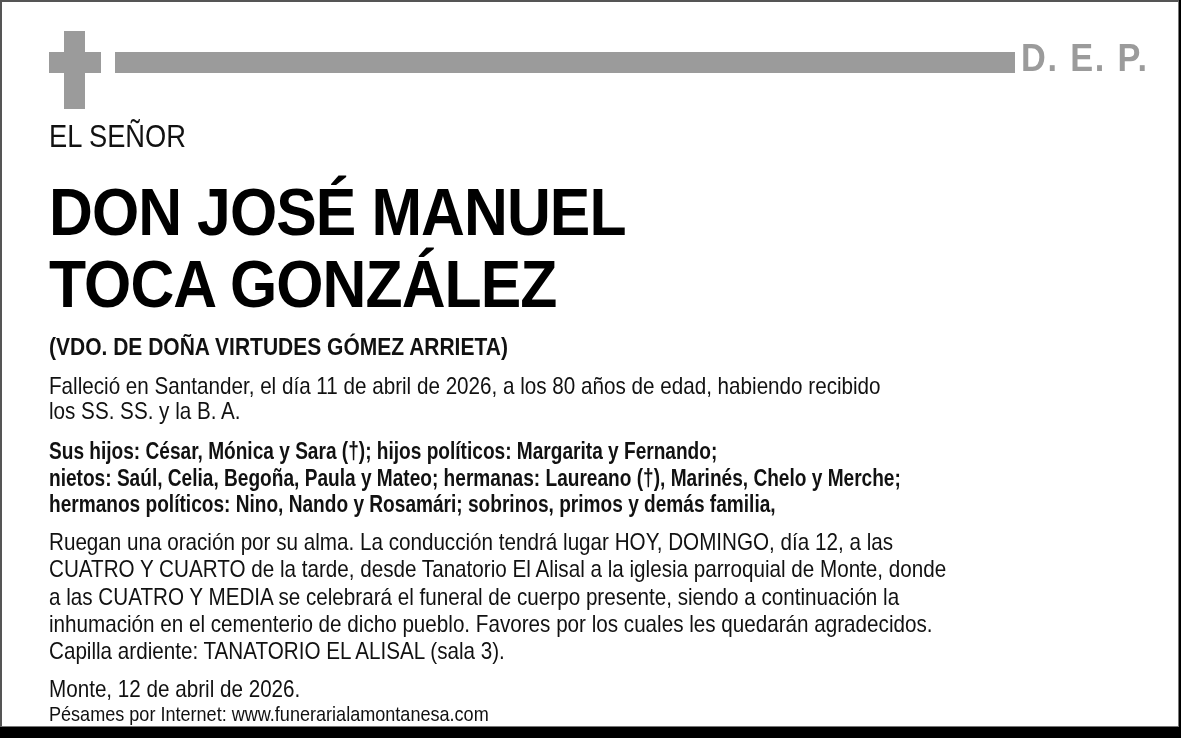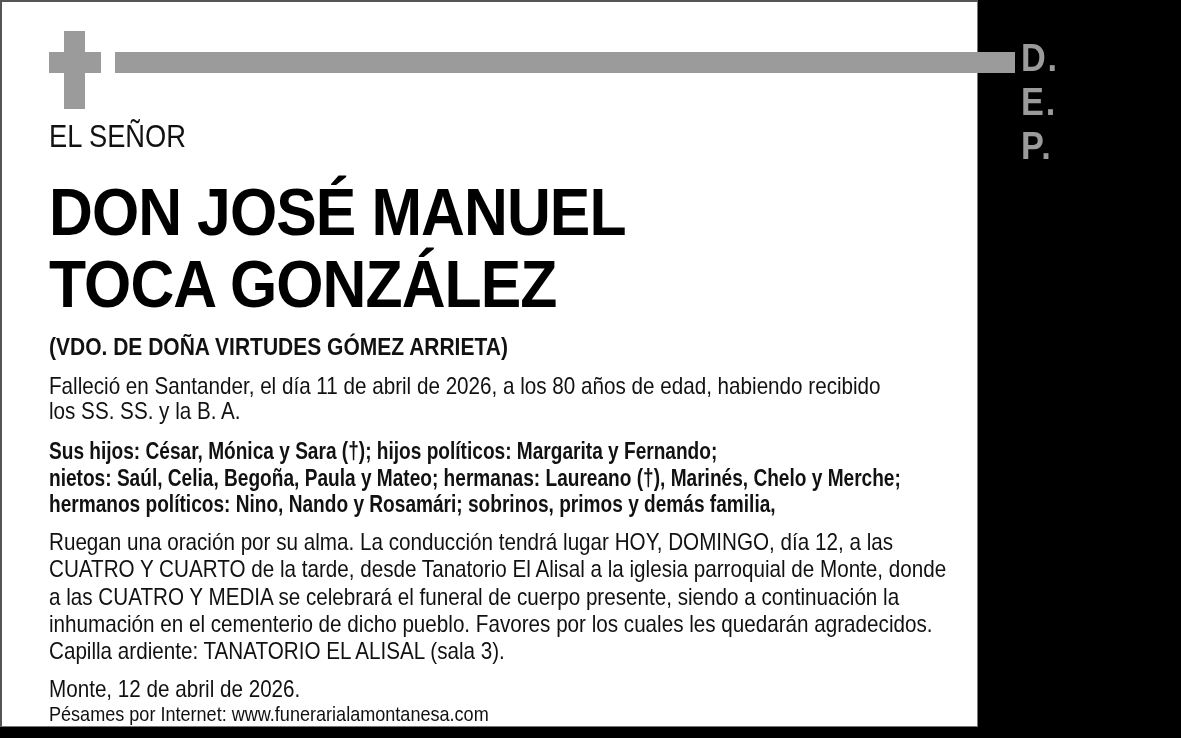--- a/index.html
+++ b/index.html
@@ -1,18 +1,18 @@
 <!DOCTYPE html>
 <html><head>
   <meta charset="utf-8">
   <style>
     html, body { margin: 0; padding: 0; background: #000; }
     body { width: 1181px; height: 738px; position: relative; overflow: hidden; }
     .card {
-      position: absolute; left: 0; top: 0; width: 978px; height: 727px;
+      position: absolute; left: 0; top: 0; width: 1179px; height: 727px;
       background: #fff; border: 1px solid #777; box-sizing: border-box;
       border-left: 2px solid #555; border-top: 2px solid #555;
     }
     .bottom-band { position: absolute; left: 0; top: 728px; width: 1181px; height: 10px; background: #000; }
     .cross-v { position: absolute; left: 62px; top: 29px; width: 21px; height: 78px; background: #9b9b9b; }
     .cross-h { position: absolute; left: 47px; top: 50px; width: 52px; height: 21px; background: #9b9b9b; }
     .rule { position: absolute; left: 113px; top: 50px; width: 900px; height: 21px; background: #9b9b9b; }
     .dep {
       position: absolute; left: 1019px; top: 34px; font-family: "Liberation Sans", sans-serif;
       font-weight: bold; font-size: 39px; color: #9b9b9b; letter-spacing: 2px; line-height: 44px;

